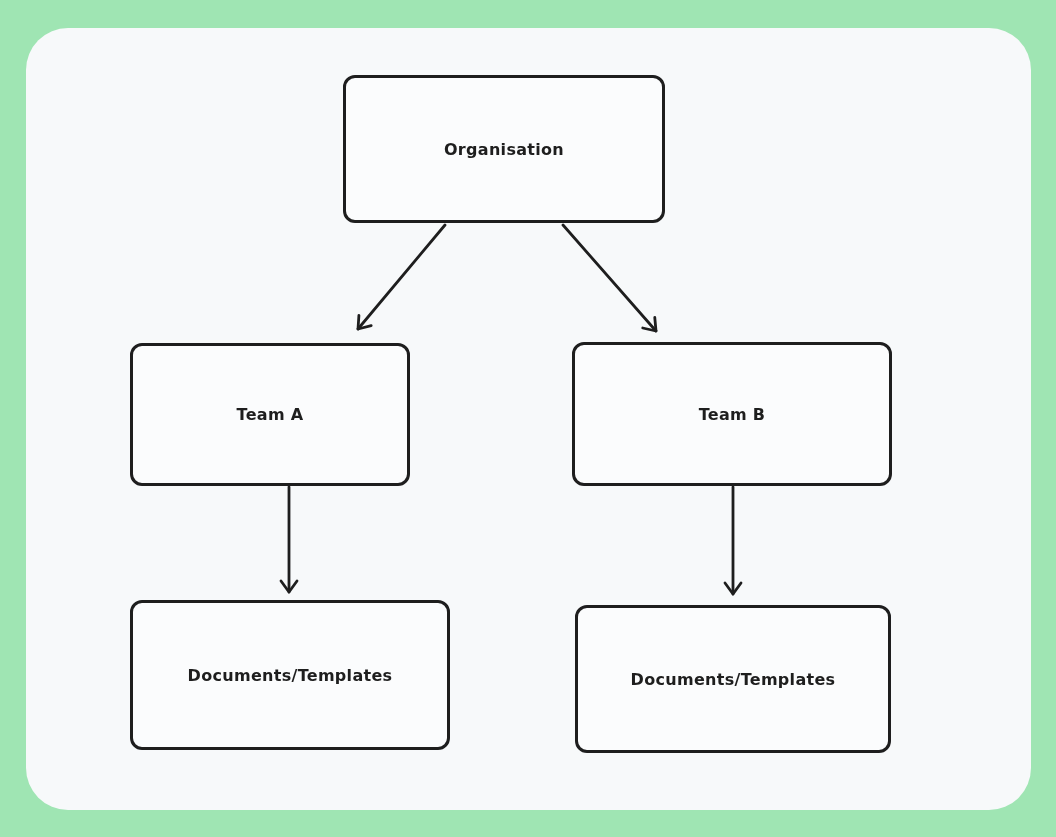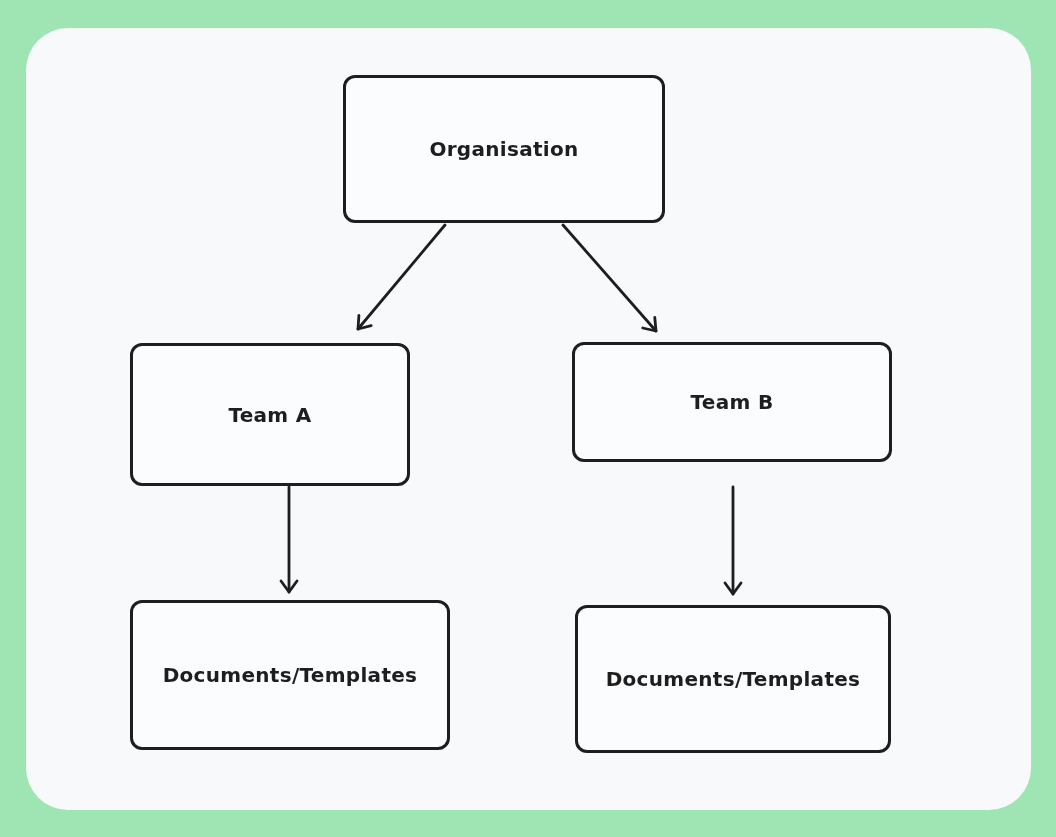--- a/index.html
+++ b/index.html
@@ -35,29 +35,29 @@
     box-sizing: border-box;
     border: 3px solid #1E1E1E;
     border-radius: 12px;
     background: #FBFCFD;
     display: flex;
     align-items: center;
     justify-content: center;
     cursor: default;
   }
   .node-label {
-    font-size: 20px;
+    font-size: 16px;
     font-weight: bold;
     letter-spacing: 0.3px;
     color: #1E1E1E;
     white-space: nowrap;
   }
   #node-organisation { left: 343px; top: 75px;  width: 322px; height: 148px; }
   #node-team-a       { left: 130px; top: 343px; width: 280px; height: 143px; }
-  #node-team-b       { left: 572px; top: 342px; width: 320px; height: 120px; }
+  #node-team-b       { left: 572px; top: 342px; width: 320px; height: 144px; }
   #node-documents-a  { left: 130px; top: 600px; width: 320px; height: 150px; }
   #node-documents-b  { left: 575px; top: 605px; width: 316px; height: 148px; }
 </style>
 </head>
 <body>
 
 <div class="panel"></div>
 
 <svg class="edges-layer" width="1056" height="837" viewBox="0 0 1056 837" xmlns="http://www.w3.org/2000/svg">
   <defs>

